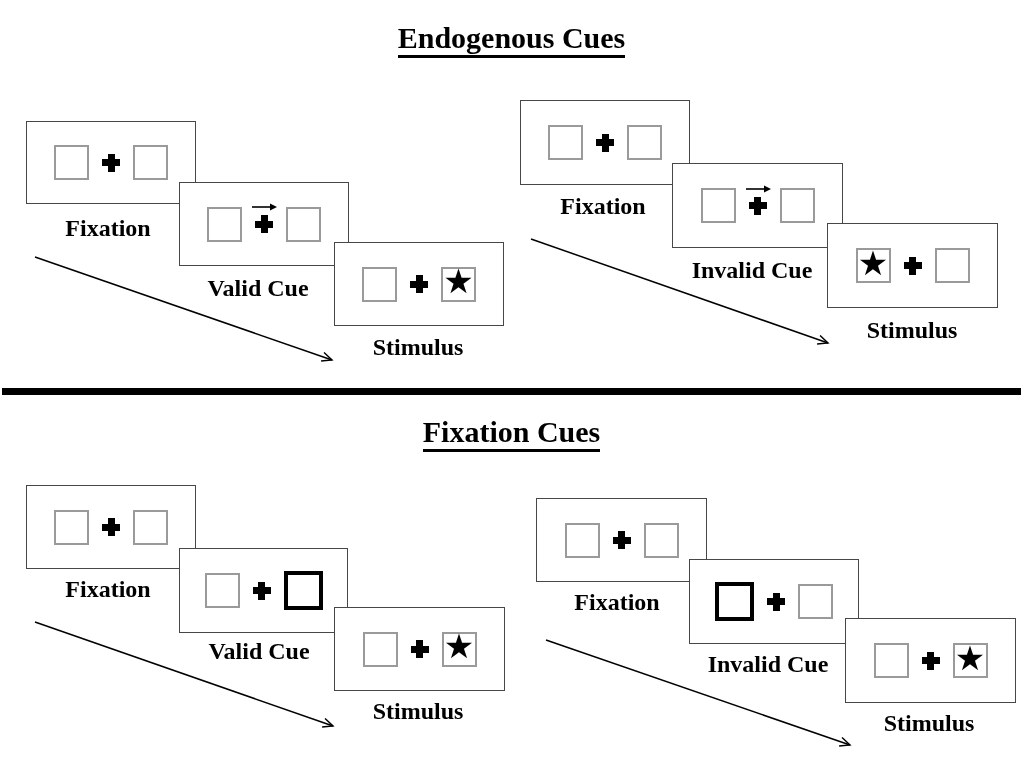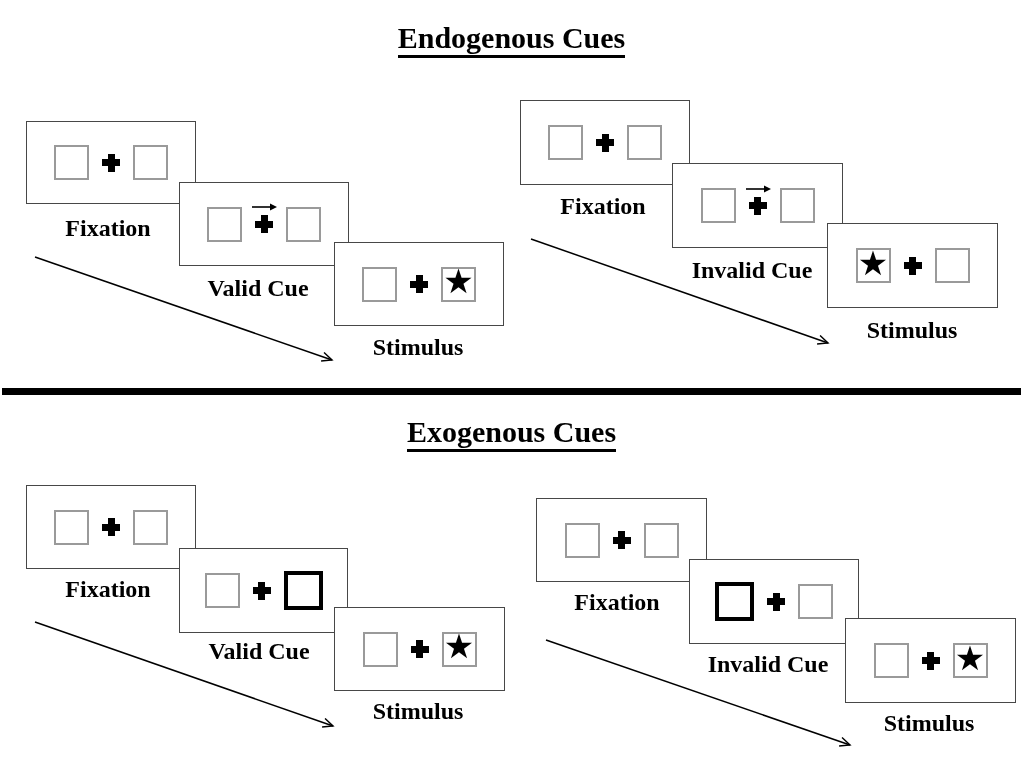--- a/index.html
+++ b/index.html
@@ -48,21 +48,21 @@
     <line x1="531" y1="239" x2="828" y2="343" stroke="#000" stroke-width="1.5" marker-end="url(#ah)"></line>
     <line x1="35" y1="622" x2="333" y2="726" stroke="#000" stroke-width="1.5" marker-end="url(#ah)"></line>
     <line x1="546" y1="640" x2="850" y2="745" stroke="#000" stroke-width="1.5" marker-end="url(#ah)"></line>
   </svg>
 
   <div class="title" style="top:20px">
     <span>Endogenous Cues</span>
   </div>
   <div class="divider"></div>
   <div class="title" style="top:414px">
-    <span>Exogenous Cues</span>
+    <span>Fixation Cues</span>
   </div>
 
   <div class="panel" style="left:26px;top:121px;width:170px;height:83px">
     <div class="sq"></div>
     <div class="plus">
         <i class="pv"></i>
         <i class="ph"></i>
       </div>
     <div class="sq"></div>
   </div>

